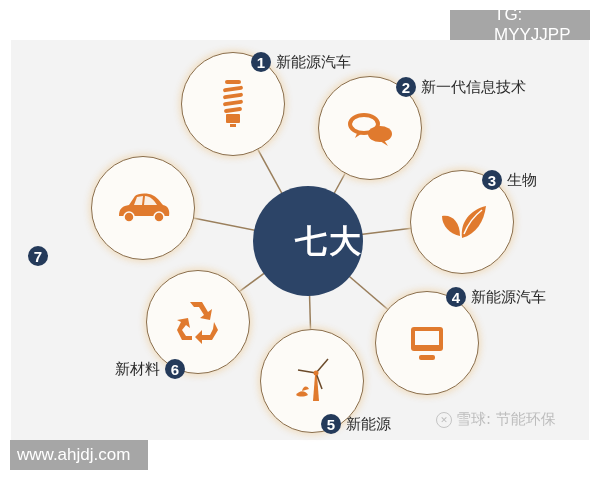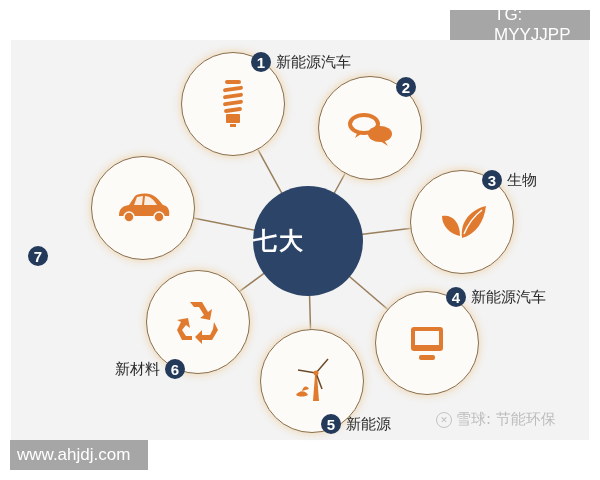--- a/index.html
+++ b/index.html
@@ -17,22 +17,22 @@
       position: absolute; width: 104px; height: 104px; border-radius: 50%;
       background: #fdfbf7; border: 1.5px solid #8a6e4c;
       box-shadow: 0 0 6px 2px rgba(240,220,190,0.9);
       box-sizing: border-box;
       display: flex; align-items: center; justify-content: center;
     }
     .node svg { width: 60px; height: 60px; }
     .hub {
       position: absolute; left: 253px; top: 186px; width: 110px; height: 110px;
       border-radius: 50%; background: #2c4467;
-      display: flex; flex-direction: column; align-items: flex-start; justify-content: center;
-      color: #ffffff; font-size: 24px; font-weight: bold; line-height: 32px;
+      display: flex; flex-direction: column; align-items: flex-end; justify-content: center;
+      color: #ffffff; font-size: 32px; font-weight: bold; line-height: 32px;
       letter-spacing: 2px;
     }
     .label {
       position: absolute; display: flex; align-items: center; gap: 5px;
       font-size: 15px; color: #2a2a2a; white-space: nowrap;
     }
     .badge {
       width: 20px; height: 20px; border-radius: 50%; background: #243a5a;
       color: #fff; font-size: 15px; font-weight: bold;
       display: flex; align-items: center; justify-content: center;
@@ -150,20 +150,21 @@
 <div class="hub">
   <span>七大</span>
 </div>
 
 <div class="label" style="left:251px; top:52px;">
   <span class="badge">1</span>
   <span>新能源汽车</span>
 </div>
 <div class="label" style="left:396px; top:77px;">
   <span class="badge">2</span>
+  <span>新一代信息技术</span>
 </div>
 <div class="label" style="left:482px; top:170px;">
   <span class="badge">3</span>
   <span>生物</span>
 </div>
 <div class="label" style="left:446px; top:287px;">
   <span class="badge">4</span>
   <span>新能源汽车</span>
 </div>
 <div class="label" style="left:321px; top:414px;">

